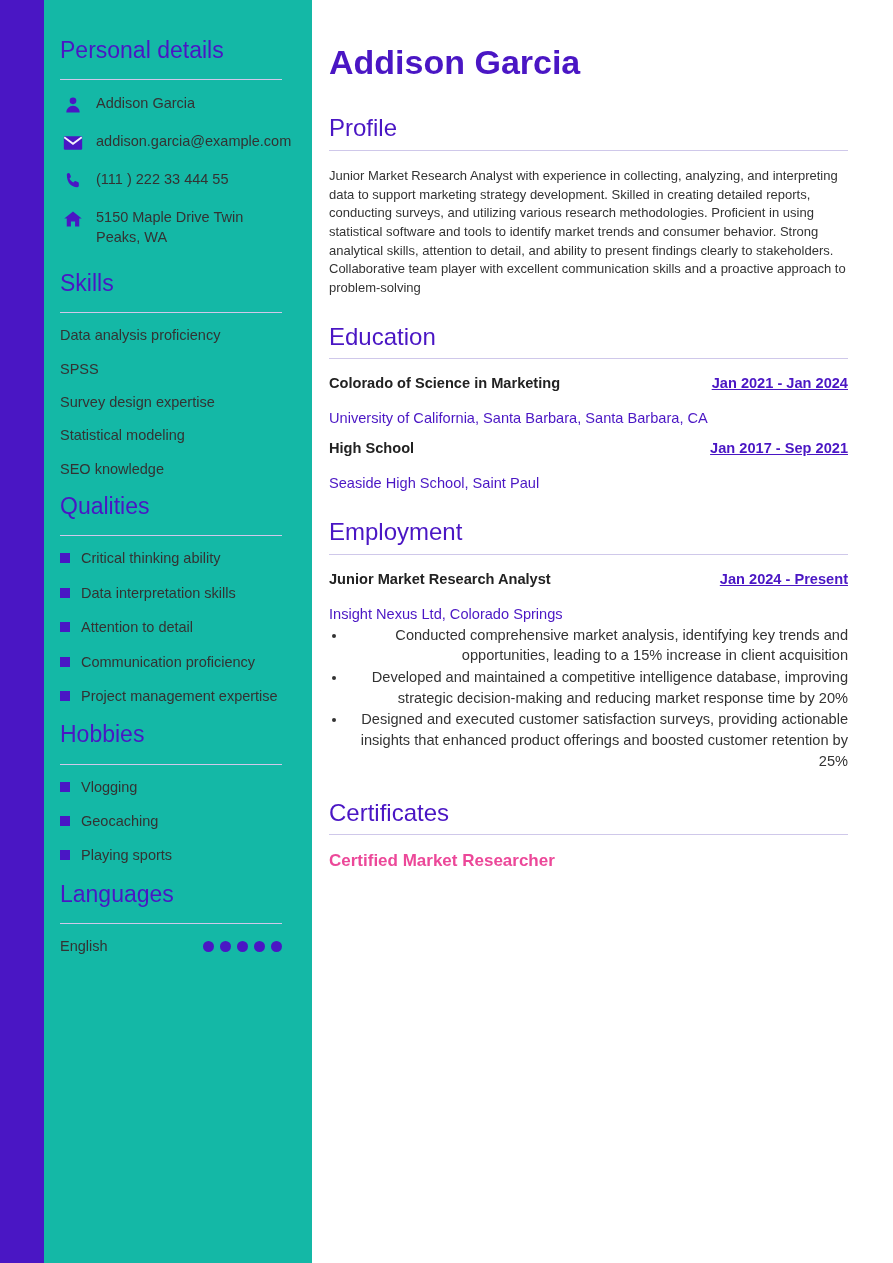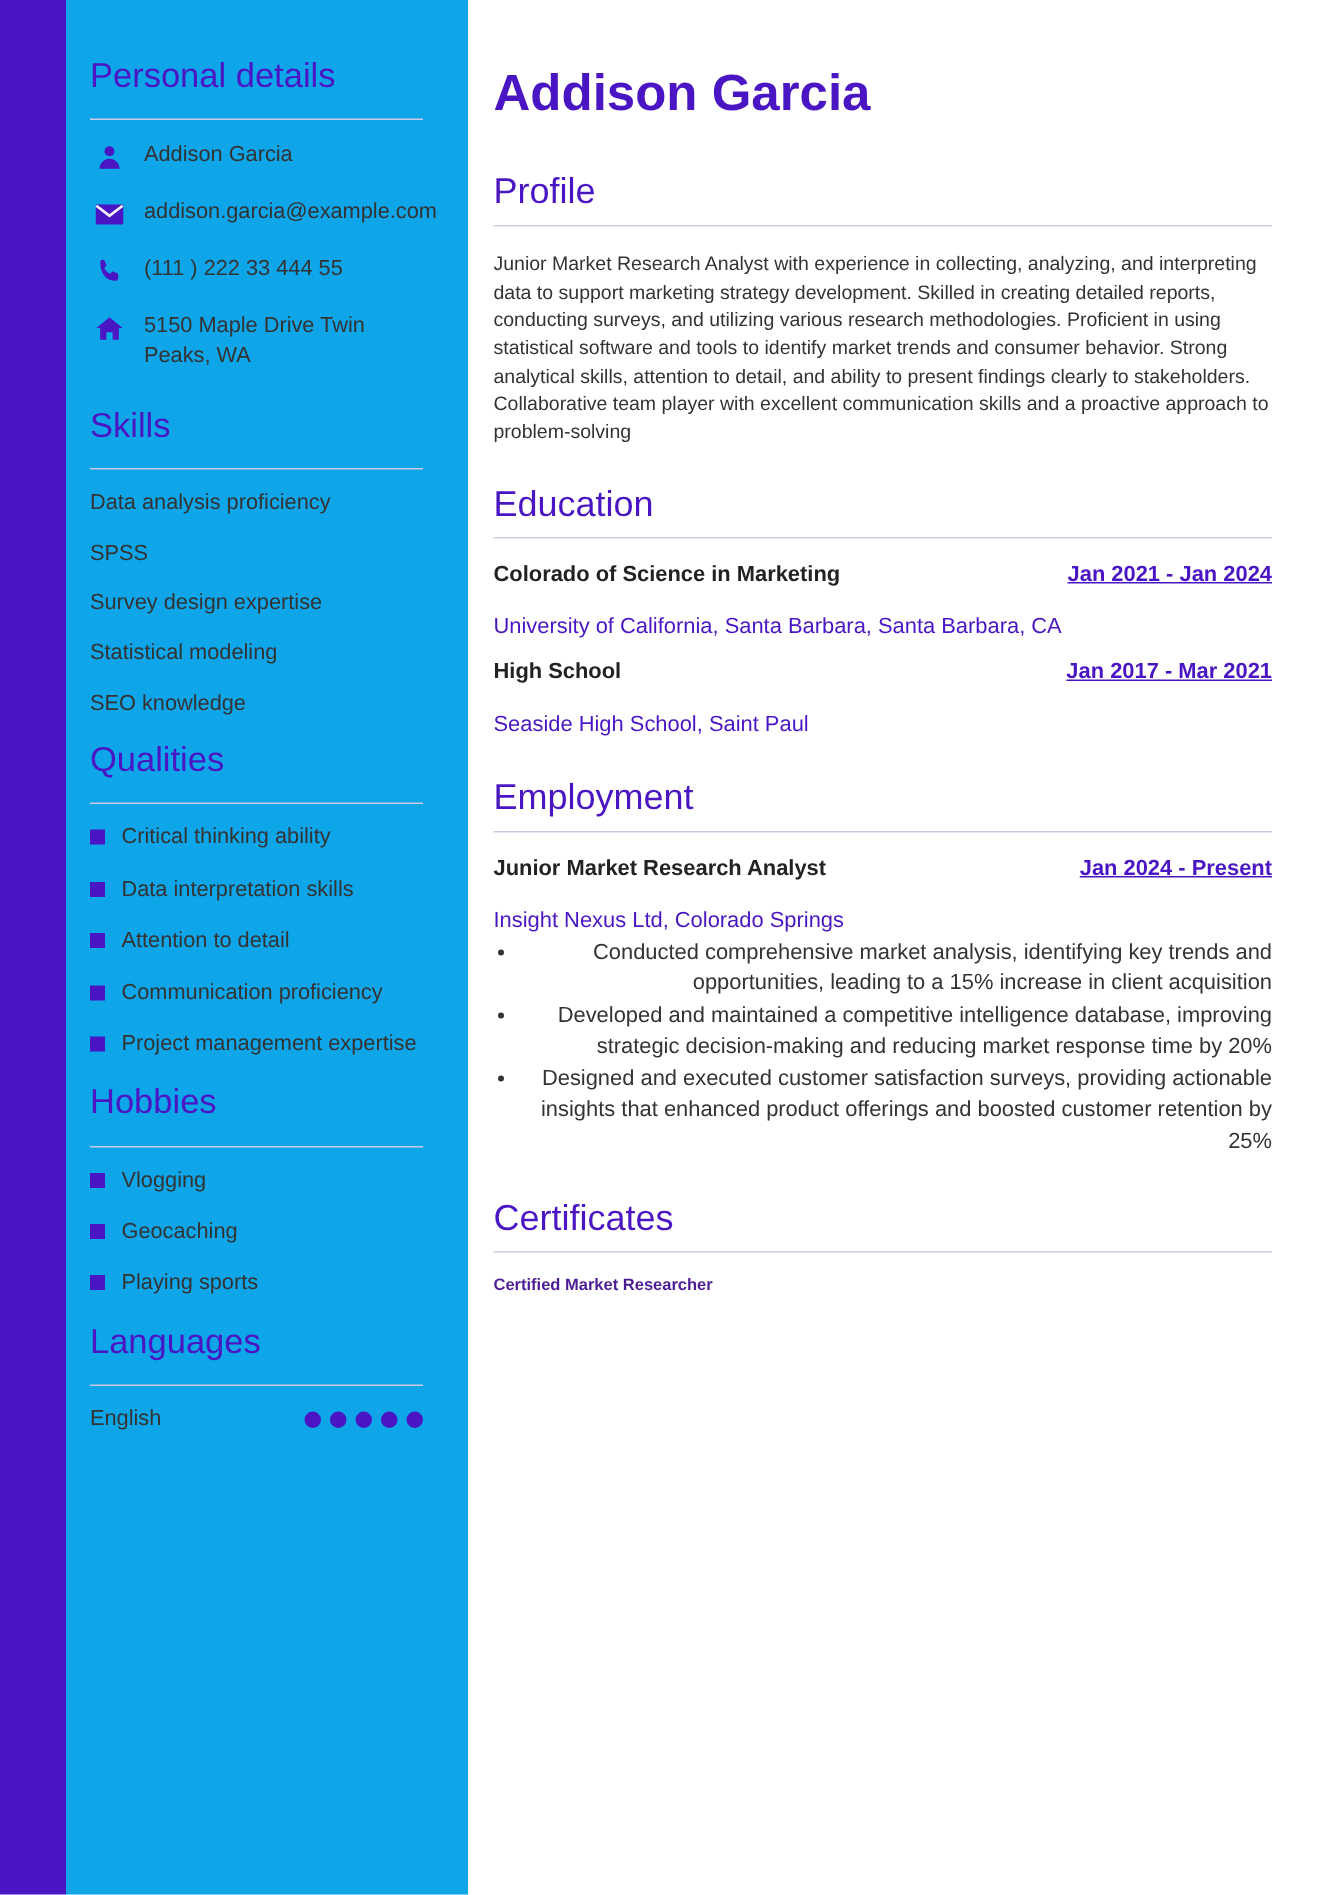--- a/index.html
+++ b/index.html
@@ -20,21 +20,21 @@
   }
   
   .accent-bar {
     width: 44px;
     background: #4a16c4;
     flex: 0 0 44px;
   }
   .sidebar {
     width: 268px;
     flex: 0 0 268px;
-    background: #0ea5e9;
+    background: #14b8a6;
     padding: 38px 30px 0 16px;
   }
   .side-section { margin-bottom: 4px; }
   .side-title {
     color: #4a16c4;
     font-size: 23px;
     font-weight: normal;
     margin: 0 0 6px 0;
     padding: 0 0 10px 0;
     line-height: 1.1;
@@ -159,23 +159,23 @@
     text-align: right;
   }
   .entry-bullets li {
     font-size: 14.6px;
     line-height: 1.42;
     color: #333;
     margin-bottom: 1px;
   }
   .sec-gap { height: 14px; }
   .cert-title {
-    font-size: 11px;
+    font-size: 17px;
     font-weight: bold;
-    color: #4c1d95;
+    color: #ec4899;
   }
   .m-top-24 { margin-top: 24px; }
 </style>
 </head>
 <body>
 
 <div class="page">
 
   <div class="accent-bar"></div>
 
@@ -311,21 +311,21 @@
         <div class="entry-head">
           <span class="entry-title">Colorado of Science in Marketing</span>
           <span class="entry-date">Jan 2021 - Jan 2024</span>
         </div>
         <div class="entry-sub">University of California, Santa Barbara, Santa Barbara, CA</div>
       </div>
 
       <div class="entry">
         <div class="entry-head">
           <span class="entry-title">High School</span>
-          <span class="entry-date">Jan 2017 - Mar 2021</span>
+          <span class="entry-date">Jan 2017 - Sep 2021</span>
         </div>
         <div class="entry-sub">Seaside High School, Saint Paul</div>
       </div>
     </section>
 
     <div class="sec-gap"></div>
 
     <section>
       <h2 class="sec-title">Employment</h2>
       <hr class="sec-rule">

